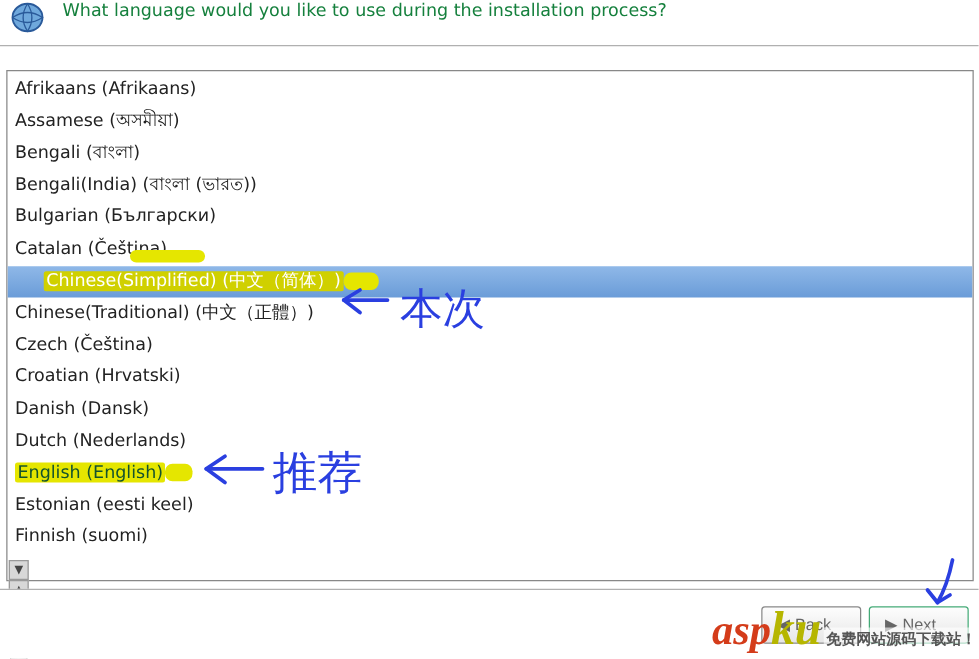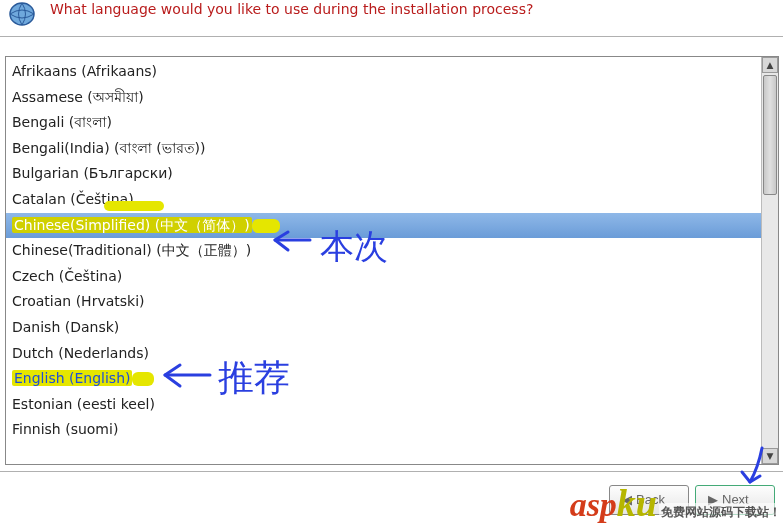--- a/index.html
+++ b/index.html
@@ -21,34 +21,35 @@
   }
   .header-icon {
     width: 36px;
     height: 28px;
     display: flex;
     align-items: center;
     justify-content: center;
     flex-shrink: 0;
   }
   .header-text {
-    color: #b91c1c;
+    color: #15803d;
     font-size: 14px;
     line-height: 1.3;
     padding-top: 0;
   }
   .list-frame {
     position: absolute;
     left: 5px;
     right: 4px;
     top: 56px;
     bottom: 62px;
     border: 1px solid #888;
     display: flex;
     background: #fff;
+    flex-direction: column;
   }
   .list-scroll {
     flex: 1;
     overflow: hidden;
     position: relative;
   }
   .list-items {
     padding: 2px 0;
   }
   .lang-item {
@@ -58,27 +59,28 @@
     color: #222;
     cursor: pointer;
     white-space: nowrap;
   }
   .lang-item.selected {
     background: linear-gradient(#8fb8e8, #6a9cd8);
     color: #ffffff;
   }
   .lang-item .hl-yellow {
     background: #e5e600;
-    color: #1d4ed8;
+    color: #14532d;
     padding: 0 2px;
     border-radius: 2px;
   }
   .lang-item.selected .hl-yellow {
     background: #d0d000;
     color: #fff;
+    margin-left: 23px;
   }
   .hl-tail {
     display:inline-block;
     background:#e5e600;
     height:14px;
     vertical-align:middle;
     border-radius:6px;
   }
   .scrollbar {
     width: 17px;

